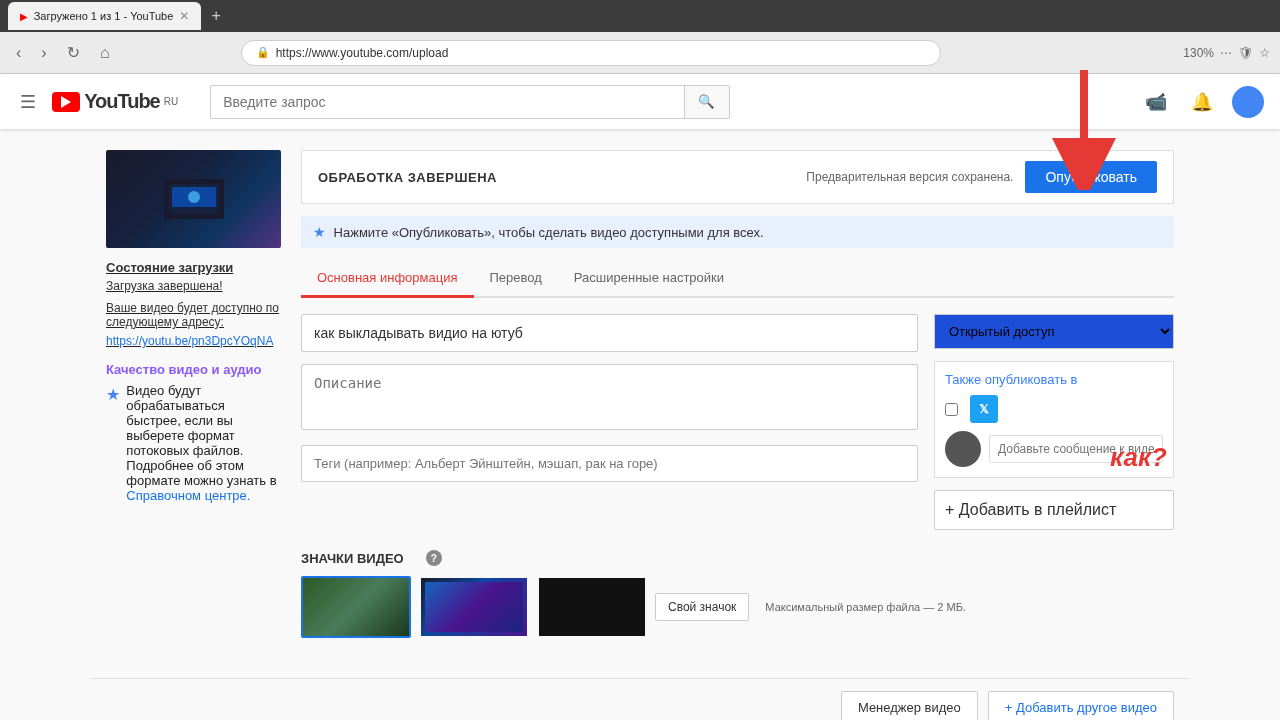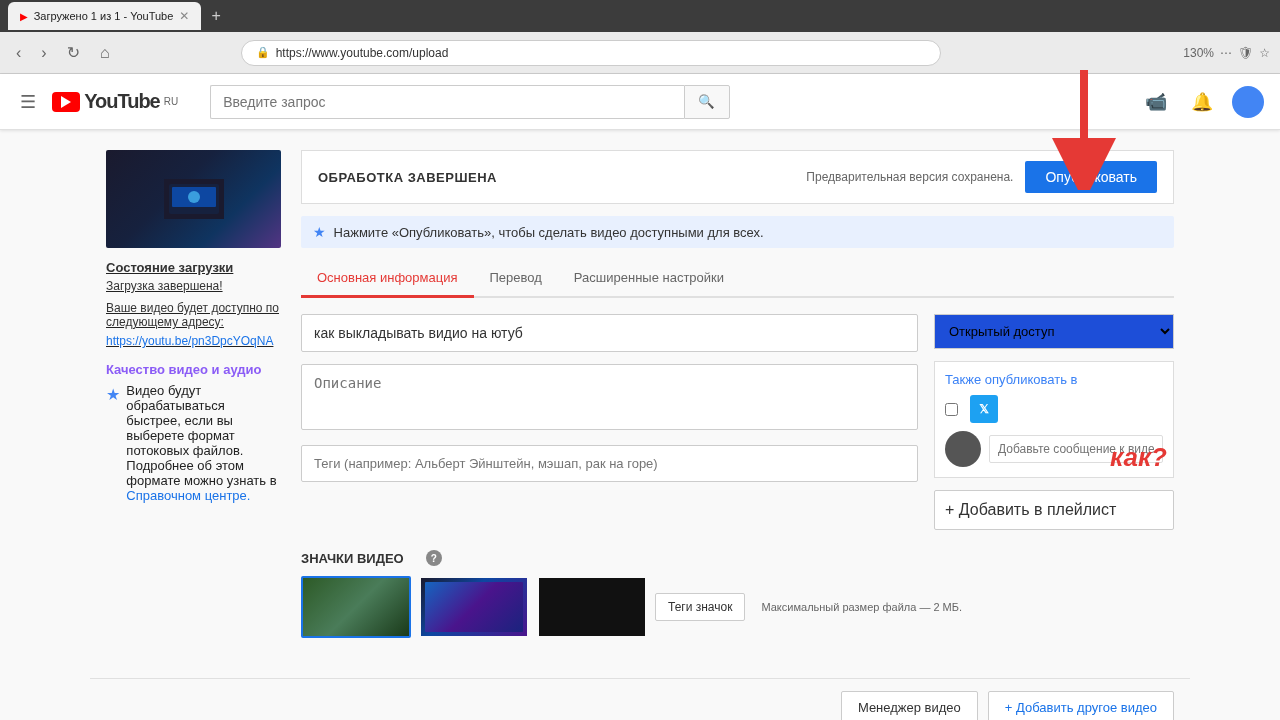--- a/index.html
+++ b/index.html
@@ -274,21 +274,21 @@
           <div class="thumb1" style="width:100%; height:100%;"></div>
         </div>
         <div class="thumbnail-item">
           <div class="thumb2" style="width:100%; height:100%;">
             <div style="position:absolute; top:4px; left:4px; right:4px; bottom:4px; background:linear-gradient(135deg,#1565c0,#4a148c,#1a237e); border-radius:1px;"></div>
           </div>
         </div>
         <div class="thumbnail-item">
           <div class="thumb3" style="width:100%; height:100%;"></div>
         </div>
-        <button class="custom-thumb-btn">Теги значок</button>
+        <button class="custom-thumb-btn">Свой значок</button>
         <span class="thumb-size-note">Максимальный размер файла — 2 МБ.</span>
       </div>
     </div>
 
   </div>
 </div>
 
 <div class="bottom-bar">
   <button class="manager-btn">Менеджер видео</button>
   <button class="add-video-btn">+ Добавить другое видео</button>

